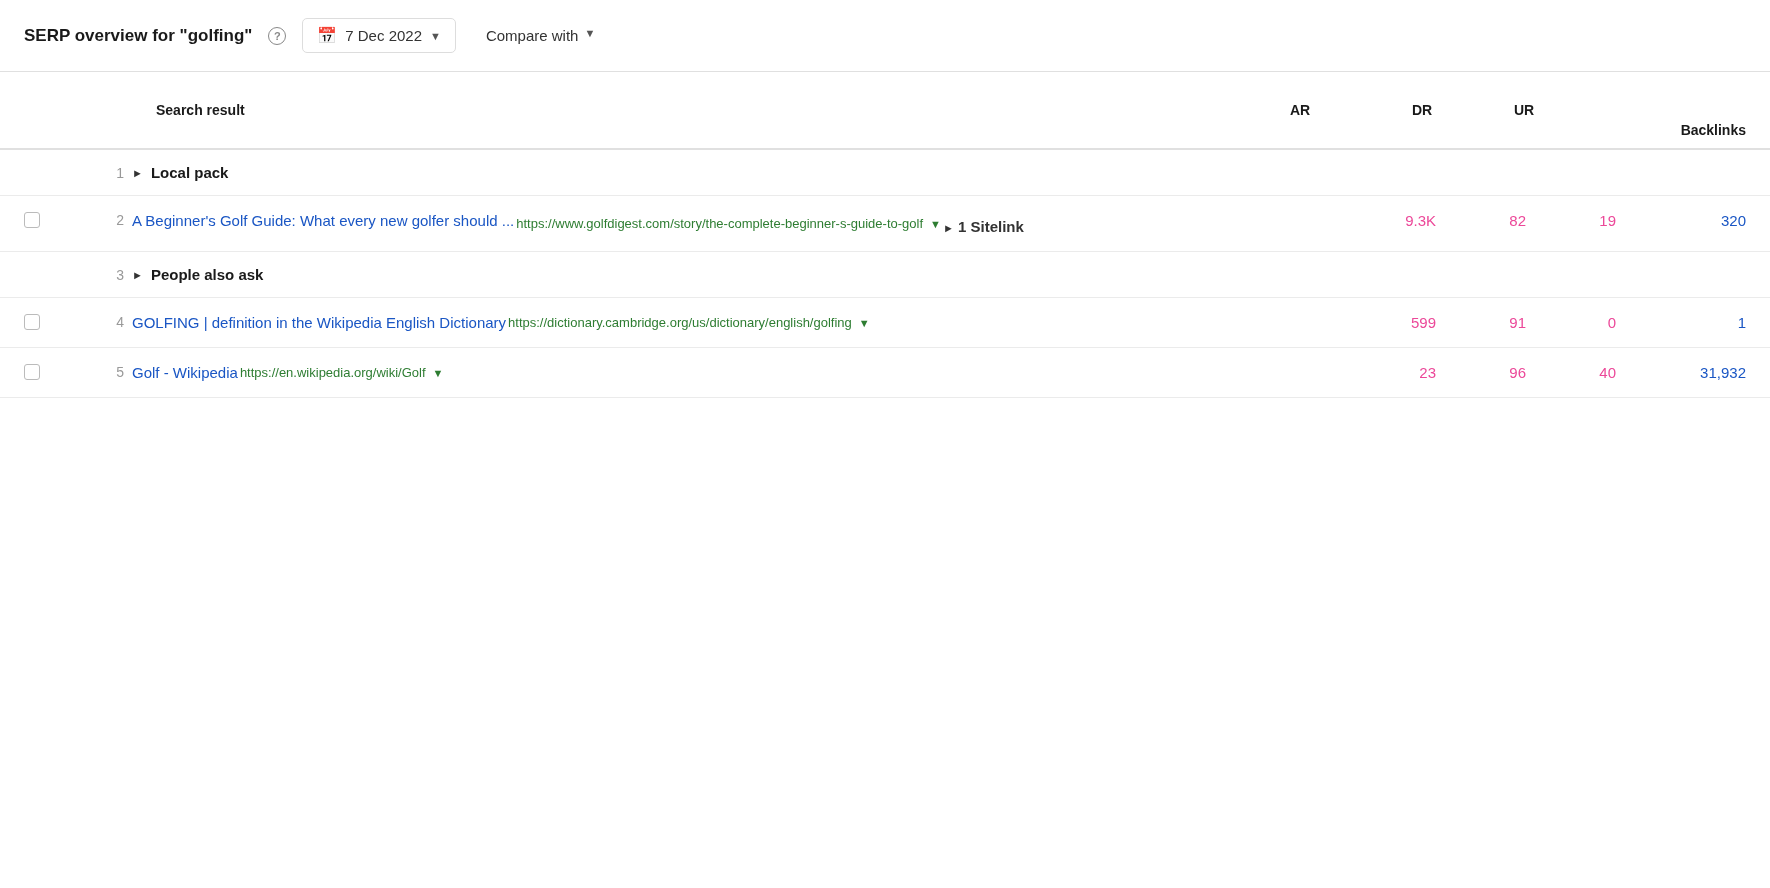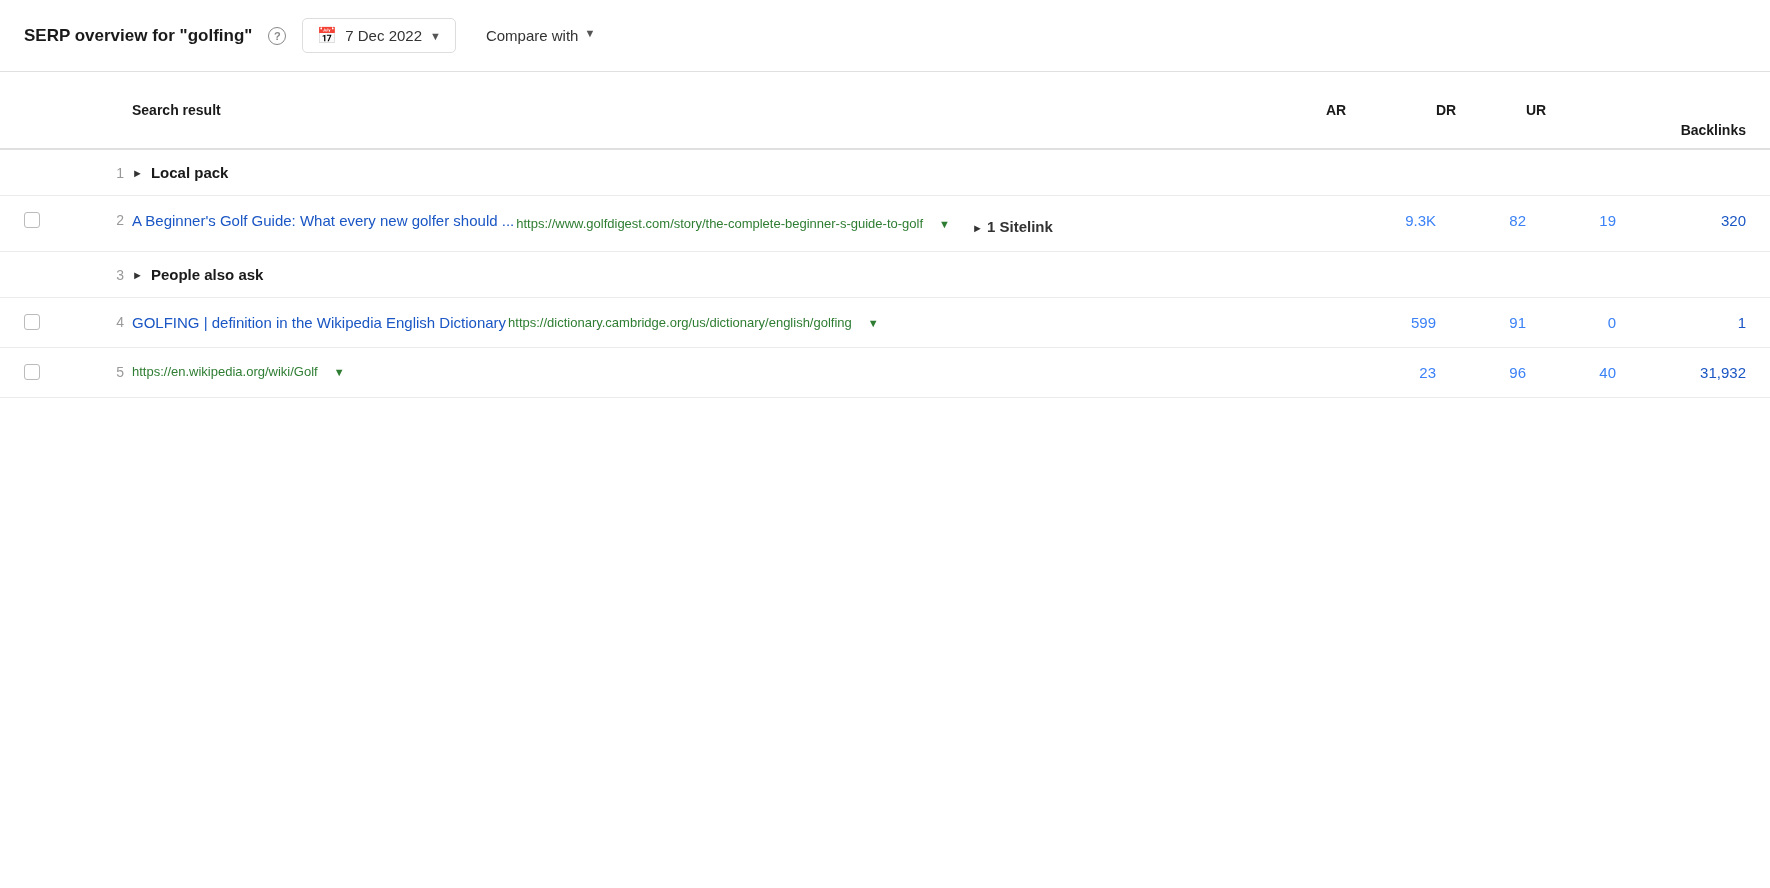--- a/index.html
+++ b/index.html
@@ -74,20 +74,21 @@
       color: #555;
     }
 
     .table-header {
       display: grid;
       grid-template-columns: 48px 60px 1fr 110px 90px 90px 130px;
       align-items: center;
       padding: 10px 24px;
       border-bottom: 2px solid #e0e0e0;
       background: #fff;
+      gap: 12px;
     }
 
     .col-header {
       font-weight: 700;
       font-size: 14px;
       color: #1a1a1a;
     }
 
     .col-header.left {
       text-align: left;
@@ -150,32 +151,32 @@
     }
 
     .expand-arrow {
       font-size: 11px;
       color: #333;
     }
 
     .metric-cell {
       text-align: right;
       font-size: 15px;
-      color: #3b82f6;
+      color: #ec4899;
     }
 
     .metric-cell.backlinks-val {
       color: #1a56c4;
       font-weight: 400;
     }
 
     .url-with-arrow {
       display: flex;
       align-items: center;
-      gap: 16px;
+      gap: 7px;
     }
 
     .url-arrow {
       color: #2e7d32;
       font-size: 11px;
     }
 
     .special-section {
       padding: 14px 24px;
       border-bottom: 1px solid #ebebeb;
@@ -236,21 +237,21 @@
     <div class="checkbox-cell">
       <div class="checkbox"></div>
     </div>
     <div class="row-num">2</div>
     <div class="result-content">
       <a class="result-title">A Beginner's Golf Guide: What every new golfer should ...</a>
       <div class="url-with-arrow">
         <span class="result-url">https://www.golfdigest.com/story/the-complete-beginner-s-guide-to-golf</span>
         <span class="url-arrow">▼</span>
       </div>
-      <div style="margin-top: 6px; margin-left: 20px;">
+      <div style="margin-top: 6px;">
         <span class="expand-arrow">►</span>
         <strong> 1 Sitelink</strong>
       </div>
     </div>
     <div class="metric-cell">9.3K</div>
     <div class="metric-cell">82</div>
     <div class="metric-cell">19</div>
     <div class="metric-cell backlinks-val">320</div>
   </div>
 </div>
@@ -286,20 +287,21 @@
   </div>
 </div>
 
 <div style="border-bottom: 1px solid #ebebeb; padding: 16px 24px;">
   <div style="display: grid; grid-template-columns: 48px 60px 1fr 110px 90px 90px 130px; align-items: start;">
     <div class="checkbox-cell">
       <div class="checkbox"></div>
     </div>
     <div class="row-num">5</div>
     <div class="result-content">
+      <a class="result-title">Golf - Wikipedia</a>
       <div class="url-with-arrow">
         <span class="result-url">https://en.wikipedia.org/wiki/Golf</span>
         <span class="url-arrow">▼</span>
       </div>
     </div>
     <div class="metric-cell">23</div>
     <div class="metric-cell">96</div>
     <div class="metric-cell">40</div>
     <div class="metric-cell backlinks-val">31,932</div>
   </div>

